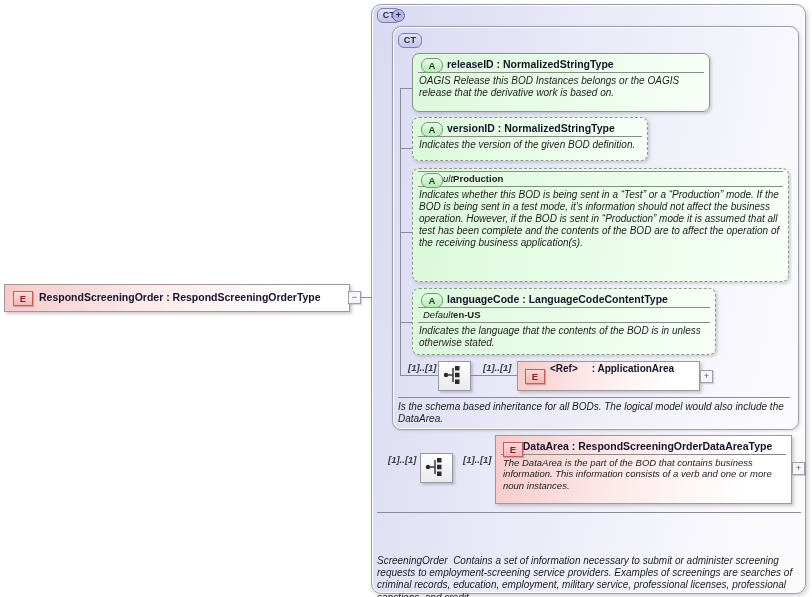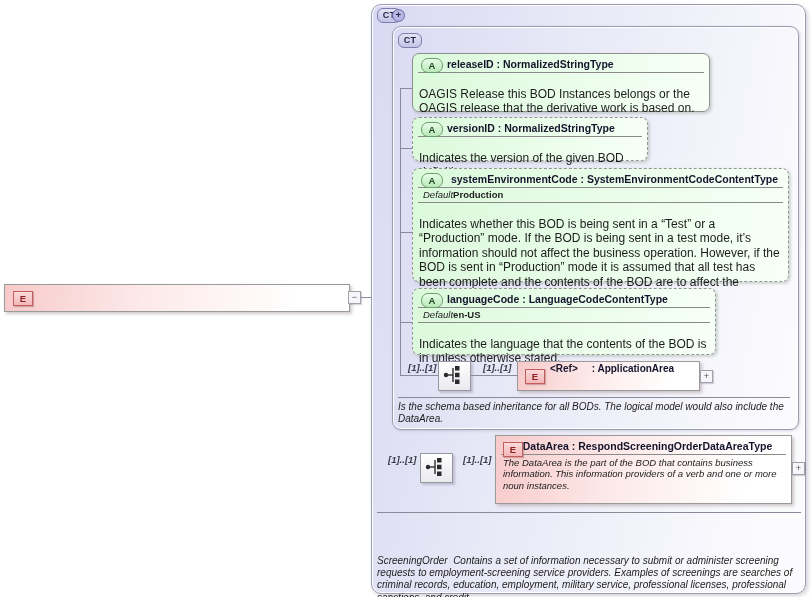--- a/index.html
+++ b/index.html
@@ -57,21 +57,21 @@
   .attr-title{
     margin:4px 6px 2px 34px;font-size:10.5px;font-weight:bold;color:#14142c;
     line-height:1.15;overflow-wrap:anywhere;
   }
   .attr-title.center{text-align:center;}
   .rule{border-top:1px solid #8a8a8a;margin:2px 5px 0 5px;}
   .default-row{display:flex;padding:1px 10px 0 10px;font-size:9.5px;color:#222;}
   .default-lbl{font-style:italic;}
   .default-val{font-weight:bold;}
   .attr-annot{
-    padding:2px 5px 3px 6px;font-size:12px;color:#1c1c1c;line-height:1.2;margin-top:12px;
+    padding:2px 5px 3px 6px;font-size:10px;font-style:italic;color:#1c1c1c;line-height:1.2;
   }
   
   .el-box{
     position:absolute;border:1px solid #9a9a9a;
     background:linear-gradient(100deg,#f7caca 0%,#fde9e9 40%,#ffffff 85%);
     box-shadow:2px 2px 3px rgba(140,120,120,.4);
   }
   .el-label{font-size:10.5px;font-weight:bold;color:#14142c;white-space:pre;}
   .el-annot{padding:2px 6px 3px 7px;font-size:9.5px;font-style:italic;color:#1c1c1c;line-height:1.2;}
   
@@ -93,20 +93,21 @@
 <div id="canvas">
 
   <div class="hline" style="left:361px;top:297px;width:20px;"></div>
   <div class="vline" style="left:381px;top:229px;height:238px;"></div>
   <div class="hline" style="left:381px;top:229px;width:11px;"></div>
   <div class="hline" style="left:381px;top:467px;width:39px;"></div>
   <div class="hline" style="left:451px;top:467px;width:44px;"></div>
 
   <div class="el-box" style="left:4px;top:284px;width:344px;height:26px;">
     <span class="e-icon" style="left:8px;top:6px;">E</span>
+    <span class="el-label abs" style="left:34px;top:6px;">RespondScreeningOrder : RespondScreeningOrderType</span>
   </div>
   <div class="mini-btn" style="left:348px;top:291px;">−</div>
 
   <div class="ct-outer"></div>
   <span class="ct-chip" style="left:377px;top:8px;">CT</span>
   <span class="plus-badge" style="left:392px;top:9px;">+</span>
 
   <div class="ct-inner"></div>
   <span class="ct-chip" style="left:398px;top:33px;">CT</span>
 
@@ -125,21 +126,20 @@
 
   <div class="attr-box" style="left:412px;top:117px;width:234px;height:42px;">
     <span class="a-icon" style="left:8px;top:4px;">A</span>
     <div class="attr-title">versionID : NormalizedStringType</div>
     <div class="rule"></div>
     <div class="attr-annot">Indicates the version of the given BOD definition.</div>
   </div>
 
   <div class="attr-box" style="left:412px;top:168px;width:375px;height:112px;">
     <span class="a-icon" style="left:8px;top:4px;">A</span>
-    <div class="attr-title center">systemEnvironmentCode : SystemEnvironmentCodeContentType</div>
     <div class="rule"></div>
     <div class="default-row">
       <span class="default-lbl">Default</span>
       <span class="default-val">Production</span>
     </div>
     <div class="rule"></div>
     <div class="attr-annot">Indicates whether this BOD is being sent in a “Test” or a “Production” mode. If the BOD is being sent in a test mode, it’s information should not affect the business operation. However, if the BOD is sent in “Production” mode it is assumed that all test has been complete and the contents of the BOD are to affect the operation of the receiving business application(s).</div>
   </div>
 
   <div class="attr-box" style="left:412px;top:288px;width:302px;height:65px;">
@@ -188,20 +188,20 @@
       <rect x="16" y="10.75" width="4.5" height="4.5" fill="#2b2b2b"></rect>
       <rect x="16" y="17.5" width="4.5" height="4.5" fill="#2b2b2b"></rect>
     </svg>
   </div>
   <span class="card" style="left:463px;top:454px;">[1]..[1]</span>
 
   <div class="el-box" style="left:495px;top:435px;width:295px;height:67px;">
     <span class="e-icon" style="left:7px;top:6px;">E</span>
     <div class="attr-title center" style="margin:4px 8px 2px 16px;font-size:10.5px;">DataArea : RespondScreeningOrderDataAreaType</div>
     <div class="rule"></div>
-    <div class="el-annot">The DataArea is the part of the BOD that contains business information. This information providers of a verb and one or more noun instances.</div>
+    <div class="el-annot">The DataArea is the part of the BOD that contains business information. This information consists of a verb and one or more noun instances.</div>
   </div>
   <div class="mini-btn" style="left:792px;top:462px;">+</div>
 
   <div class="hline" style="left:377px;top:512px;width:424px;"></div>
   <div class="annot-block" style="left:377px;top:555px;width:423px;">ScreeningOrder  Contains a set of information necessary to submit or administer screening requests to employment-screening service providers. Examples of screenings are searches of criminal records, education, employment, military service, professional licenses, professional sanctions, and credit.</div>
 
 </div>
 
 </body></html>

